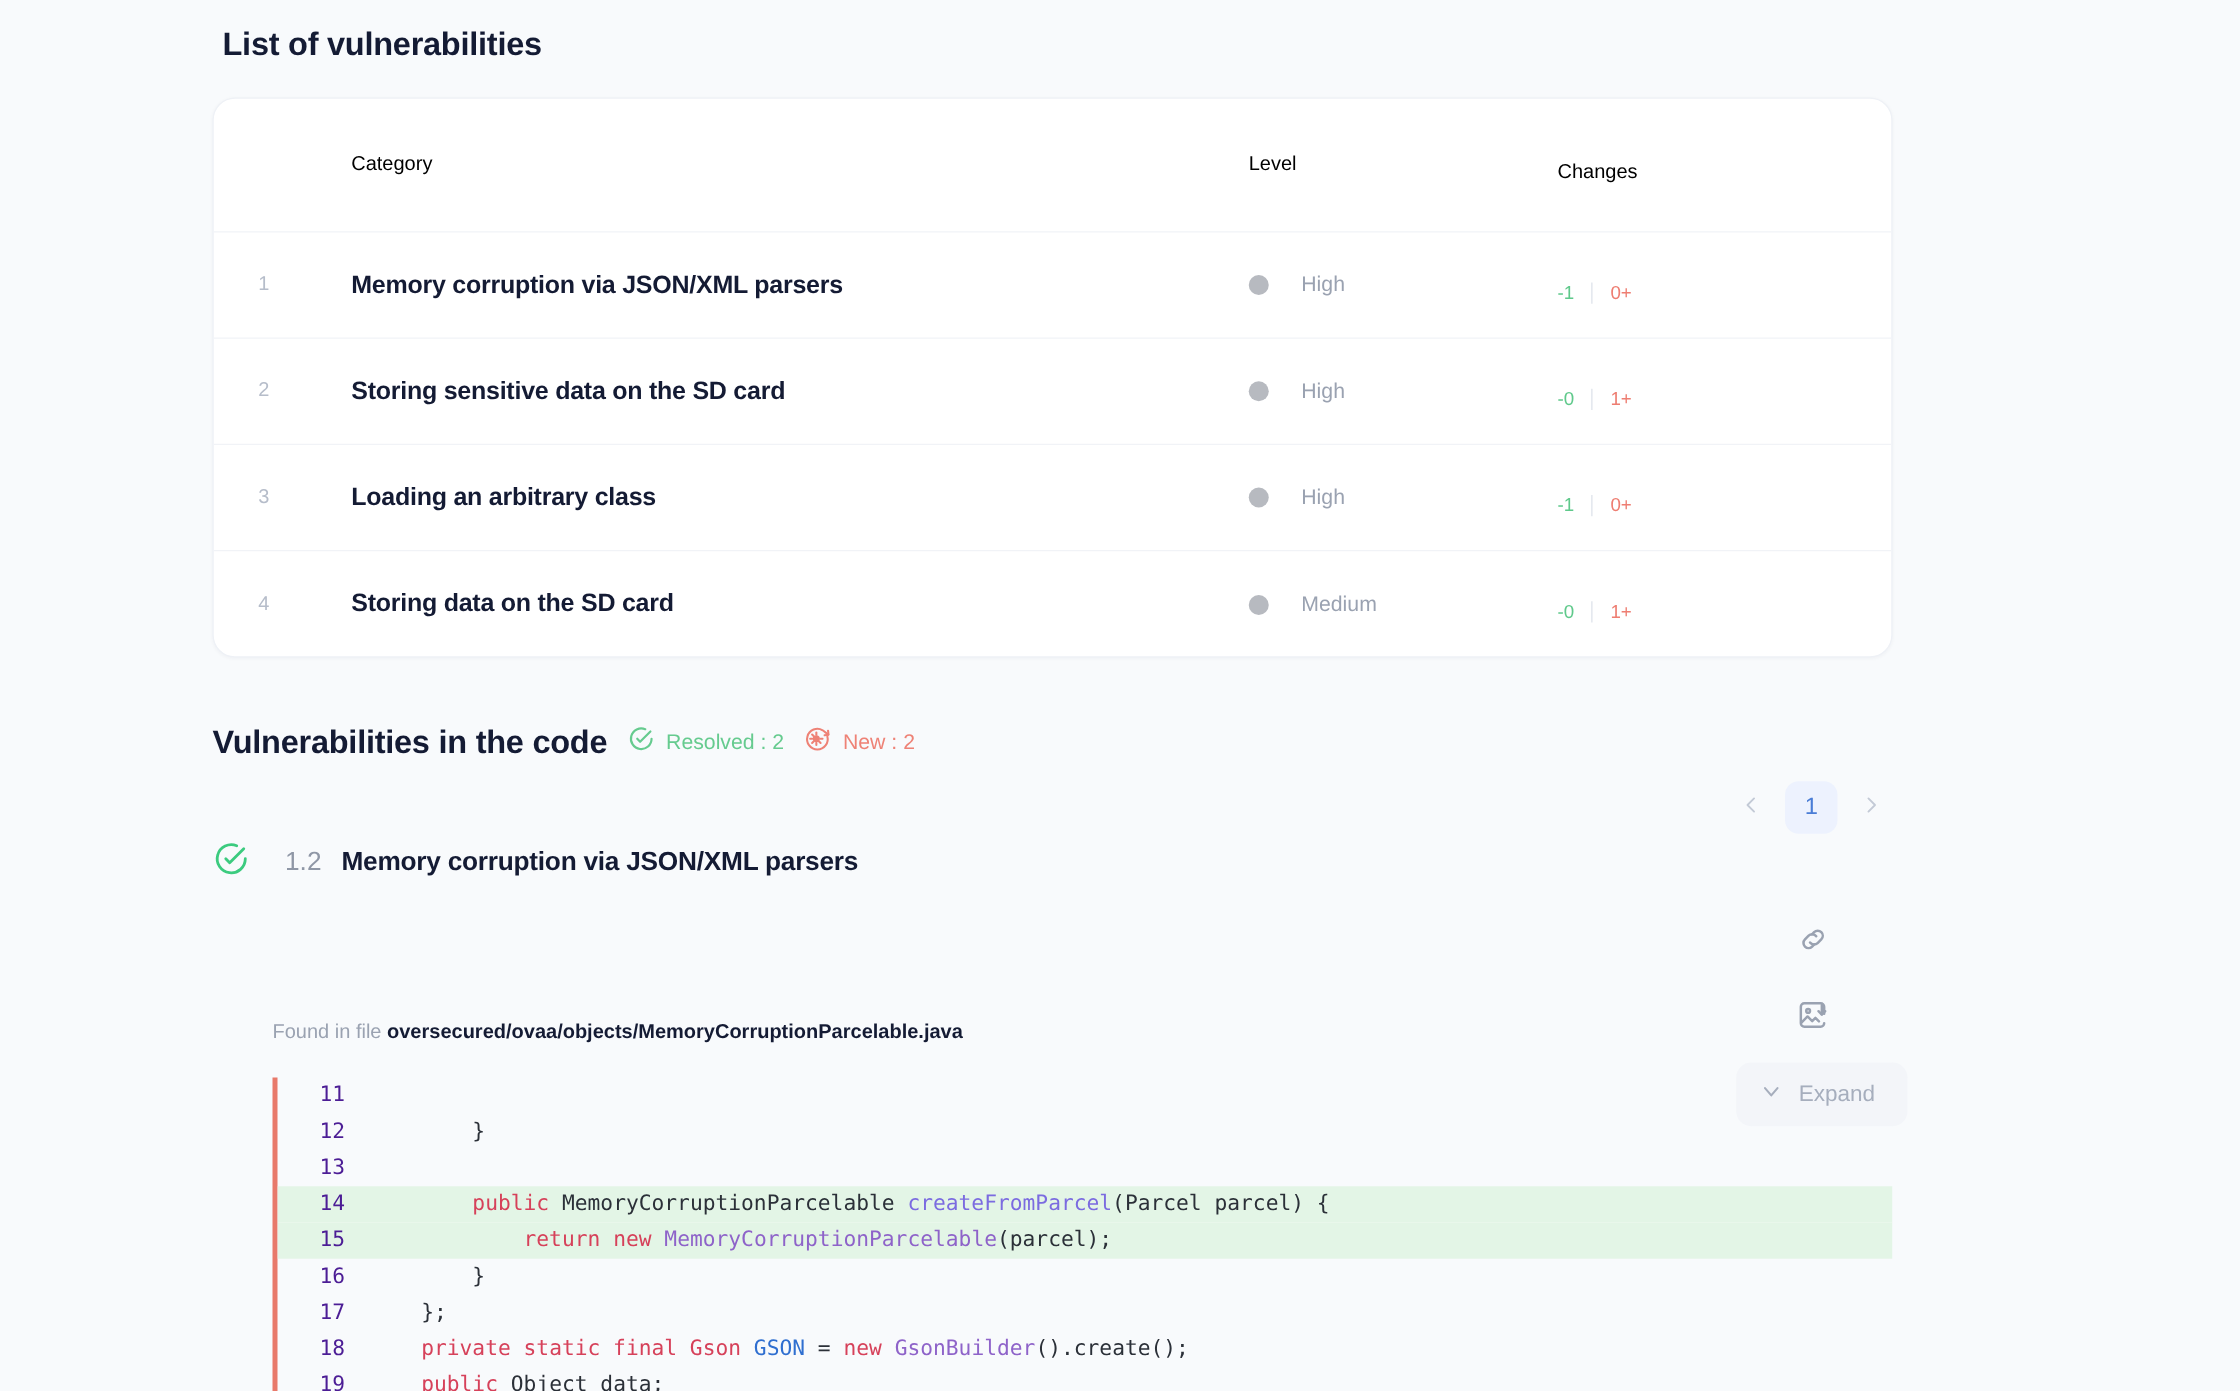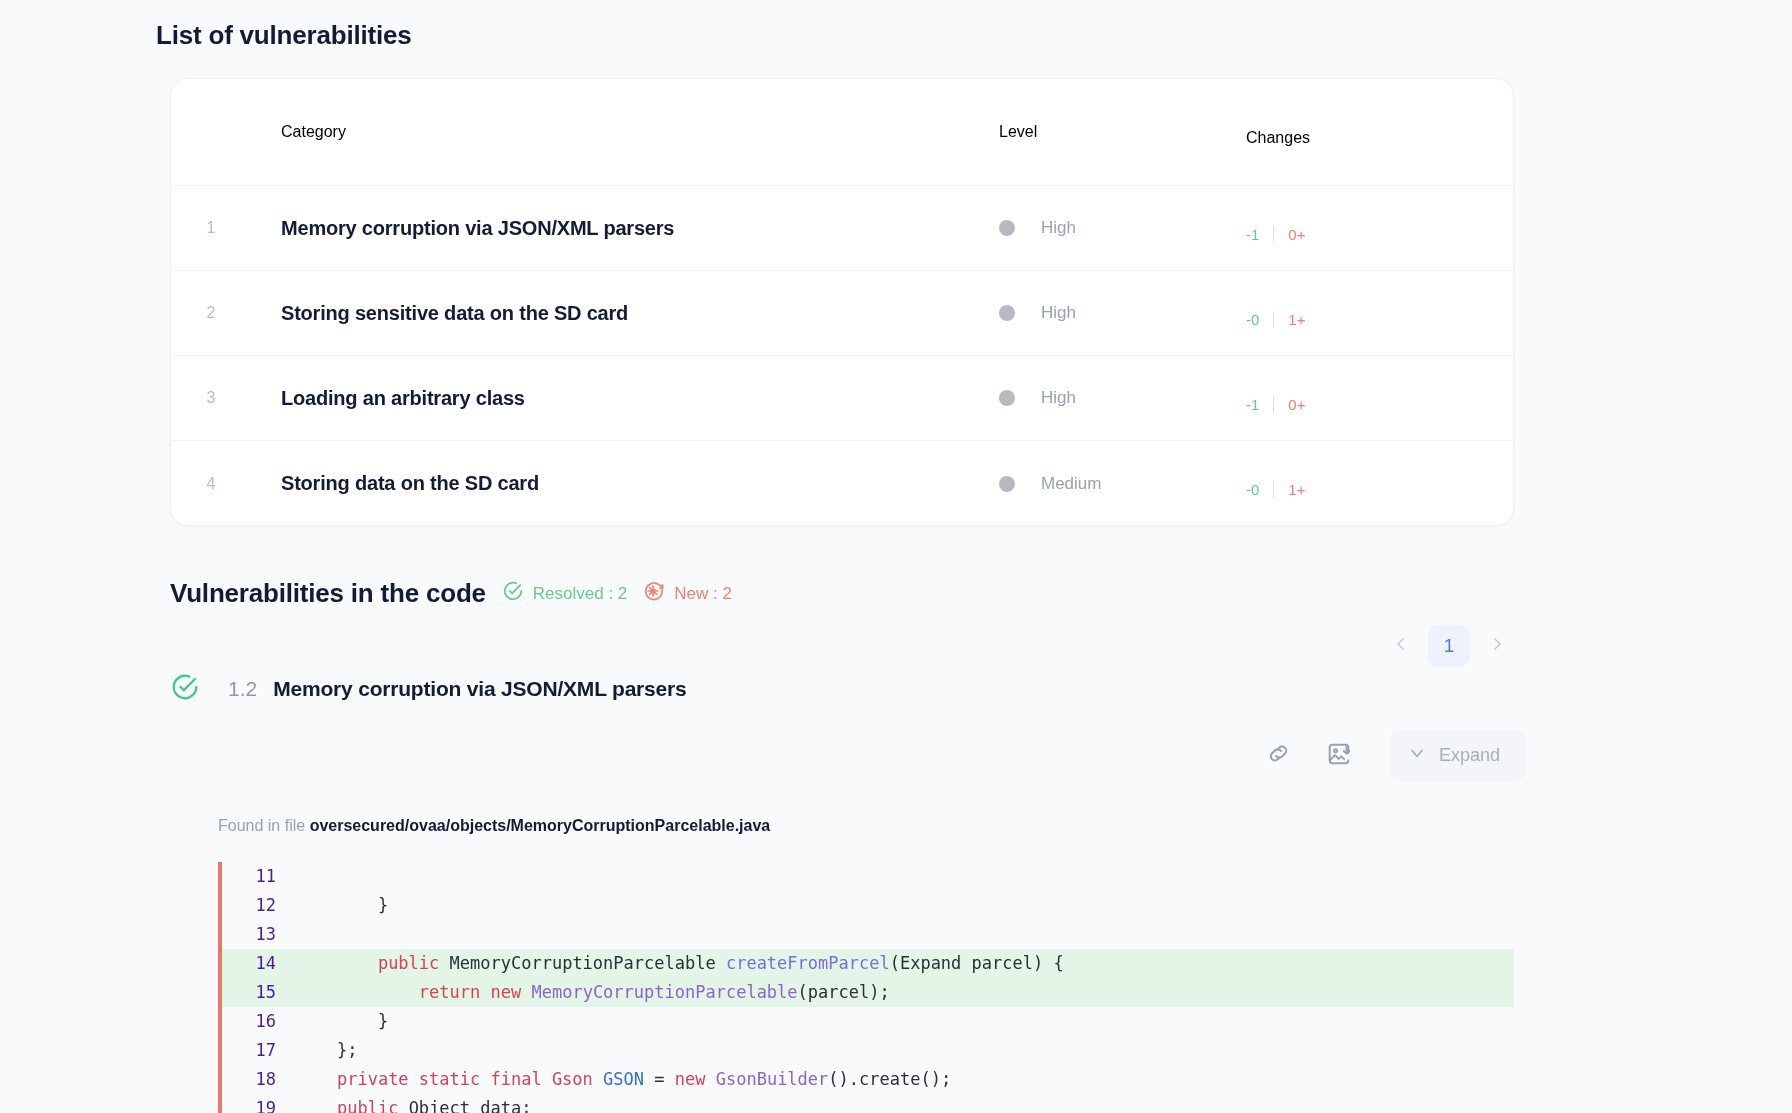--- a/index.html
+++ b/index.html
@@ -15,21 +15,21 @@
   .page {
     position: relative;
     width: 1792px;
     height: 1113px;
     background: #F8FAFC;
   }
 
   
   .section-title {
     position: absolute;
-    left: 156px;
+    left: 178px;
     top: 20px;
     font-size: 26px;
     font-weight: bold;
     color: #141B34;
     letter-spacing: -0.2px;
   }
 
   
   .table-card {
     position: absolute;
@@ -165,20 +165,21 @@
   }
 
   
   .actions {
     position: absolute;
     right: 266px;
     top: 730px;
     display: flex;
     align-items: center;
     gap: 12px;
+    flex-direction: column;
   }
   .icon-btn {
     width: 48px; height: 48px;
     display: flex; align-items: center; justify-content: center;
     color: #9AA2B1;
     cursor: pointer;
     border-radius: 10px;
   }
   .expand-btn {
     display: flex;
@@ -423,21 +424,21 @@
 
   <div class="found-line">
     <span>Found in file</span>
     <span class="found-path">oversecured/ovaa/objects/MemoryCorruptionParcelable.java</span>
   </div>
 
   <div class="code-block" id="code-block">
       <div class="code-line"><span class="ln">11</span></div>
       <div class="code-line"><span class="ln">12</span><span class="code-text"><span class="tk-pl">        }</span></span></div>
       <div class="code-line"><span class="ln">13</span><span class="code-text"><span class="tk-pl"></span></span></div>
-      <div class="code-line hl"><span class="ln">14</span><span class="code-text"><span class="tk-pl">        </span><span class="tk-kw">public</span><span class="tk-pl"> </span><span class="tk-pl">MemoryCorruptionParcelable</span><span class="tk-pl"> </span><span class="tk-fn">createFromParcel</span><span class="tk-pl">(Expand parcel) {</span></span></div>
+      <div class="code-line hl"><span class="ln">14</span><span class="code-text"><span class="tk-pl">        </span><span class="tk-kw">public</span><span class="tk-pl"> </span><span class="tk-pl">MemoryCorruptionParcelable</span><span class="tk-pl"> </span><span class="tk-fn">createFromParcel</span><span class="tk-pl">(Parcel parcel) {</span></span></div>
       <div class="code-line hl"><span class="ln">15</span><span class="code-text"><span class="tk-pl">            </span><span class="tk-kw">return</span><span class="tk-pl"> </span><span class="tk-kw">new</span><span class="tk-pl"> </span><span class="tk-type">MemoryCorruptionParcelable</span><span class="tk-pl">(parcel);</span></span></div>
       <div class="code-line"><span class="ln">16</span><span class="code-text"><span class="tk-pl">        }</span></span></div>
       <div class="code-line"><span class="ln">17</span><span class="code-text"><span class="tk-pl">    };</span></span></div>
       <div class="code-line"><span class="ln">18</span><span class="code-text"><span class="tk-pl">    </span><span class="tk-kw">private static final Gson</span><span class="tk-pl"> </span><span class="tk-var">GSON</span><span class="tk-pl"> = </span><span class="tk-kw">new</span><span class="tk-pl"> </span><span class="tk-type">GsonBuilder</span><span class="tk-pl">().create();</span></span></div>
       <div class="code-line"><span class="ln">19</span><span class="code-text"><span class="tk-pl">    </span><span class="tk-kw">public</span><span class="tk-pl"> </span><span class="tk-pl">Object</span><span class="tk-pl"> data;</span></span></div>
     </div>
 
 </div>
 
 </body></html>

